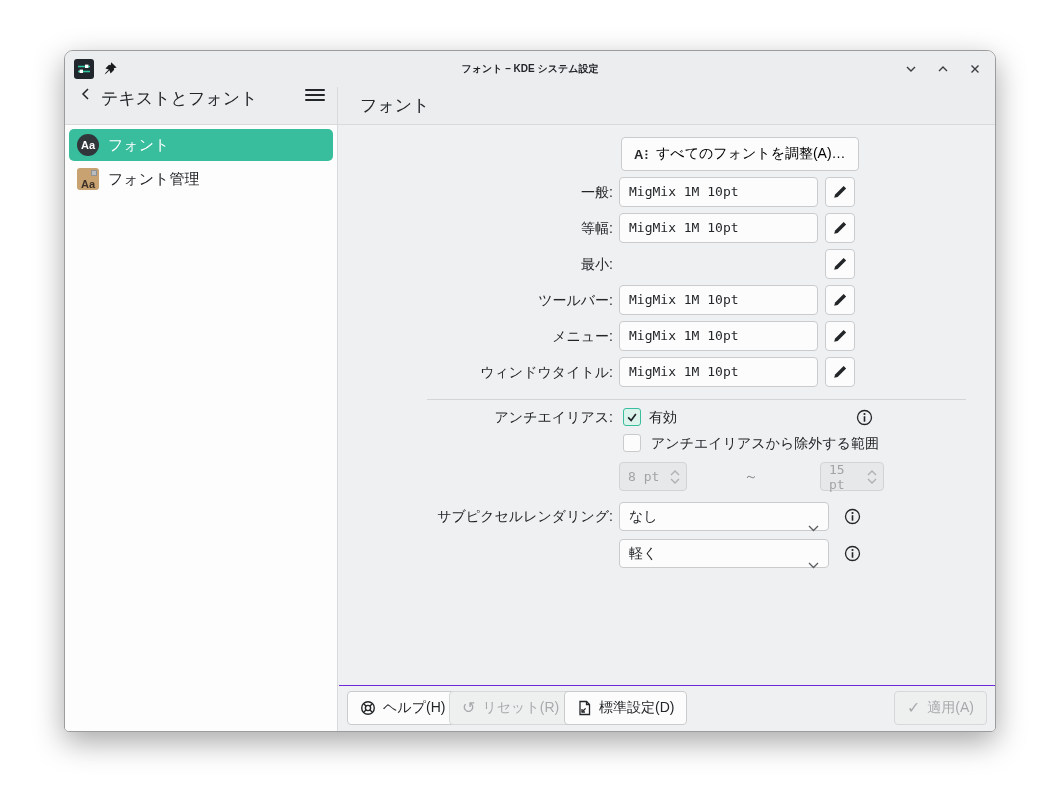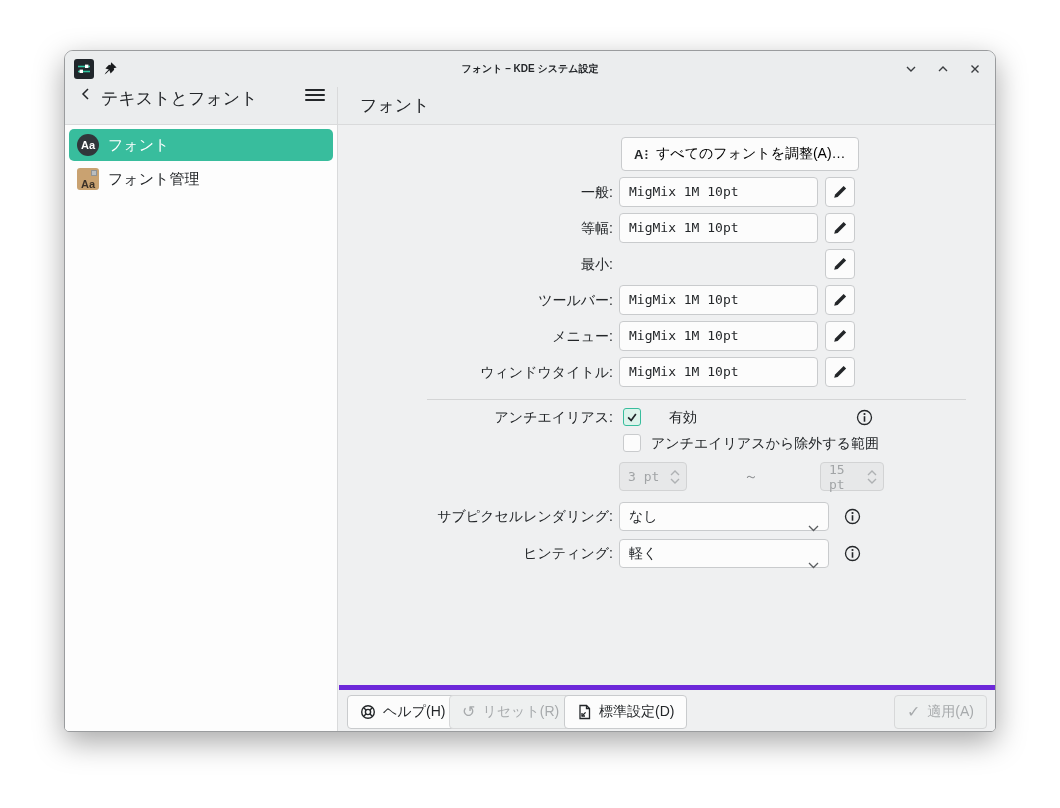--- a/index.html
+++ b/index.html
@@ -54,21 +54,21 @@
   .infoicon { position:absolute; width:17px; height:17px; }
 
   .spin { position:absolute; top:337px; height:29px; background:#e7e8e9; border:1px solid #d2d3d4; border-radius:4px; color:#a1a4a6; font-family:"DejaVu Sans Mono", monospace; font-size:13px; display:flex; align-items:center; padding:0 6px 0 8px; }
   .spin .arrows { margin-left:auto; display:flex; flex-direction:column; gap:2px; padding-left:6px; }
   .tilde { position:absolute; top:337px; left:396px; width:32px; text-align:center; line-height:29px; color:#8b8e90; font-size:14px; }
 
   .dropdown { position:absolute; left:280px; width:210px; height:29px; background:#fcfcfc; border:1px solid #c9cbcd; border-radius:4px; font-size:14px; line-height:27px; padding-left:9px; }
   .dropdown .chev { position:absolute; right:9px; top:11px; }
 
   
-  .footer { position:absolute; left:274px; right:0; bottom:0; height:46px; background:#eff0f1; border-top:5px solid #6d28d9; border-radius:0 0 4px 0; }
+  .footer { position:absolute; left:274px; right:0; bottom:0; height:46px; background:#eff0f1; border-top:1px solid #6d28d9; border-radius:0 0 4px 0; }
   .fbtn { position:absolute; top:5px; height:34px; display:inline-flex; align-items:center; gap:7px; padding:0 12px; background:#fcfcfc; border:1px solid #c9cbcd; border-radius:4px; font-size:14px; color:#232629; }
   .fbtn.disabled { background:#eef0f0; border-color:#d7d8d9; color:#a7aaac; }
   .uglyph { font-size:16px; line-height:16px; }
 </style>
 </head>
 <body>
 
 <div class="page">
   <div class="window">
 
@@ -194,34 +194,34 @@
       </button>
 
       <div class="sep"></div>
 
       <div class="label" style="top:283px; line-height:19px;padding-left:8px;">アンチエイリアス:</div>
       <span class="checkbox checked" style="left:284px; top:283px;">
         <svg width="12" height="12" viewBox="0 0 14 14">
             <polyline points="2.5,7.5 6,11 11.5,3.5" fill="none" stroke="#20262b" stroke-width="2"></polyline>
           </svg>
       </span>
-      <div class="cblabel" style="left:310px; top:283px;margin-left:20px;">有効</div>
+      <div class="cblabel" style="left:310px; top:283px;">有効</div>
       <span class="infoicon" style="left:517px; top:284px;">
         <svg width="17" height="17" viewBox="0 0 17 17">
             <circle cx="8.5" cy="8.5" r="7" fill="none" stroke="#232629" stroke-width="1.3"></circle>
             <circle cx="8.5" cy="5" r="1.1" fill="#232629"></circle>
             <rect x="7.7" y="7.2" width="1.6" height="5.5" fill="#232629"></rect>
           </svg>
       </span>
 
       <span class="checkbox unchecked" style="left:284px; top:309px;"></span>
       <div class="cblabel" style="left:312px; top:309px;">アンチエイリアスから除外する範囲</div>
 
       <div class="spin" style="left:280px; width:68px;">
-        <span>3 pt</span>
+        <span>8 pt</span>
         <span class="arrows">
           <svg width="10" height="6" viewBox="0 0 10 6">
               <polyline points="1,5 5,1 9,5" fill="none" stroke="#aeb1b3" stroke-width="1.4"></polyline>
             </svg>
           <svg width="10" height="6" viewBox="0 0 10 6">
               <polyline points="1,1 5,5 9,1" fill="none" stroke="#aeb1b3" stroke-width="1.4"></polyline>
             </svg>
         </span>
       </div>
       <div class="tilde">～</div>
@@ -247,21 +247,20 @@
         </span>
       </div>
       <span class="infoicon" style="left:505px; top:383px;">
         <svg width="17" height="17" viewBox="0 0 17 17">
             <circle cx="8.5" cy="8.5" r="7" fill="none" stroke="#232629" stroke-width="1.3"></circle>
             <circle cx="8.5" cy="5" r="1.1" fill="#232629"></circle>
             <rect x="7.7" y="7.2" width="1.6" height="5.5" fill="#232629"></rect>
           </svg>
       </span>
 
-      <div class="label" style="top:414px; line-height:29px;">ヒンティング:</div>
       <div class="dropdown" style="top:414px;">
         <span>軽く</span>
         <span class="chev">
           <svg width="11" height="7" viewBox="0 0 11 7">
               <polyline points="1,1 5.5,5.5 10,1" fill="none" stroke="#5a5d60" stroke-width="1.3"></polyline>
             </svg>
         </span>
       </div>
       <span class="infoicon" style="left:505px; top:420px;">
         <svg width="17" height="17" viewBox="0 0 17 17">

